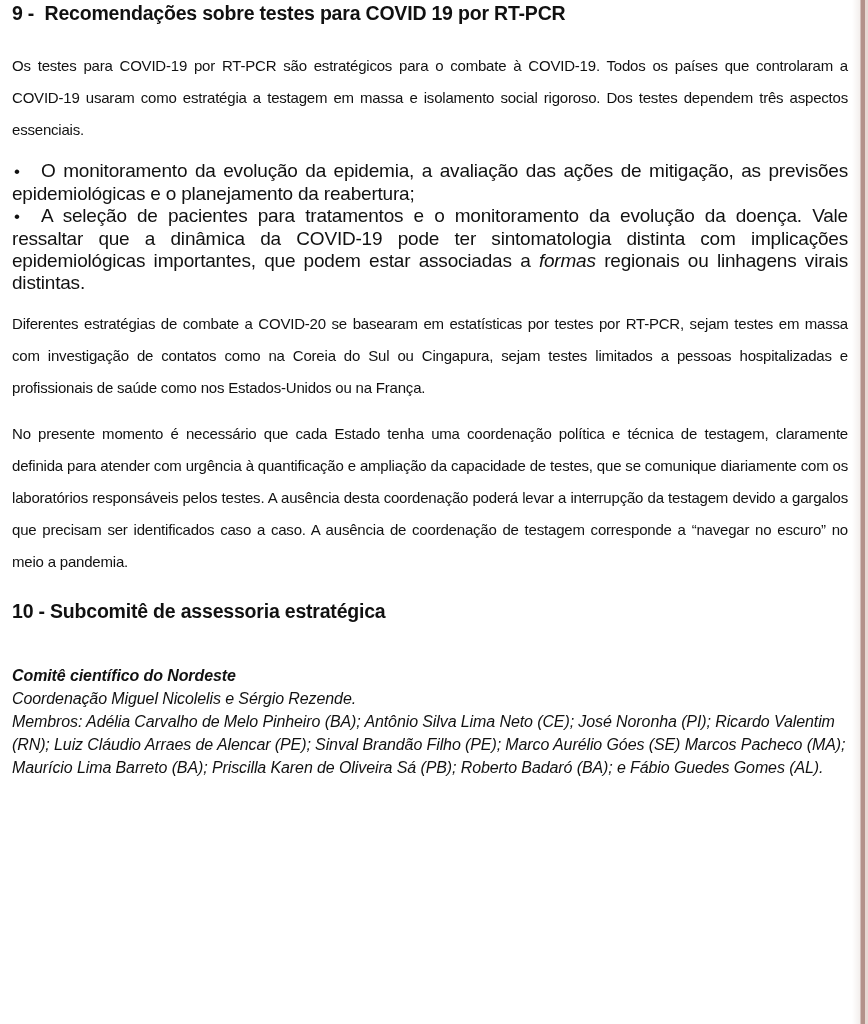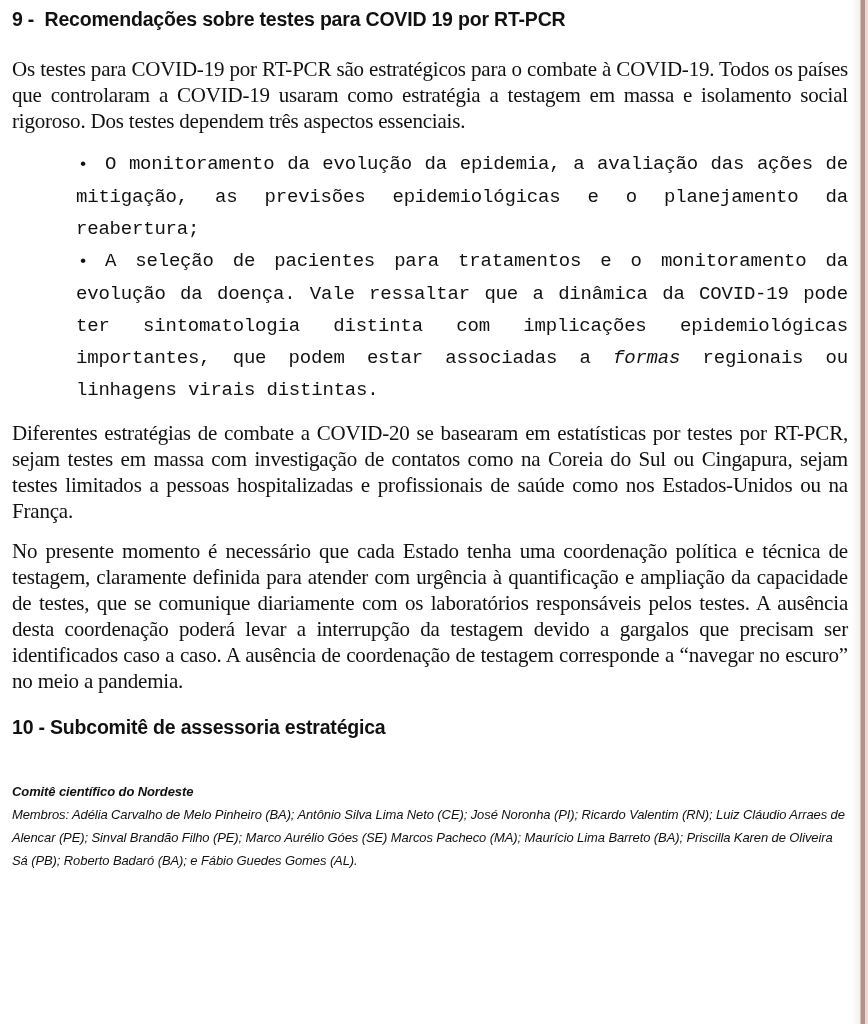--- a/index.html
+++ b/index.html
@@ -10,61 +10,57 @@
     min-height: 1024px;
     position: relative;
     font-family: "Liberation Sans", "DejaVu Sans", sans-serif;
     color: #111111;
     overflow: hidden;
   }
   .page {
     position: relative;
     margin-left: 12px;
     width: 836px;
-    padding-top: 6px;
   }
   .heading {
     font-size: 19.5px;
     font-weight: bold;
     line-height: 26px;
     white-space: pre-wrap;
     letter-spacing: -0.2px;
   }
   .heading-10 { margin-top: 20px; }
   .para {
-    font-size: 21px;
-    line-height: 26px;
+    font-size: 15px;
+    line-height: 32px;
     text-align: justify;
     letter-spacing: -0.2px;
-    font-family: Liberation Serif, serif;
   }
   .para-intro   { margin-top: 24px; }
   .para-strat   { margin-top: 14px; }
   .para-coord   { margin-top: 14px; }
   .para-subcom  { margin-top: 16px; }
   .bullet-list  { margin-top: 14px; }
   .bullet-item {
-    margin-left: 64px;
     font-size: 19px;
-    line-height: 32px;
+    line-height: 22px;
     text-align: justify;
     letter-spacing: -0.2px;
-    font-family: Liberation Mono, monospace;
   }
   .bullet-marker {
     display: inline-block;
     width: 29px;
     padding-left: 2px;
     font-size: 17px;
   }
   .italic-word { font-style: italic; }
   .footer {
     margin-top: 40px;
     font-style: italic;
-    font-size: 13px;
+    font-size: 16px;
     line-height: 23px;
     letter-spacing: -0.1px;
   }
   .footer-title { font-weight: bold; }
   
   .page-edge {
     position: absolute;
     top: 0; right: 0; bottom: 0;
     width: 16px;
     background: linear-gradient(
@@ -99,18 +95,19 @@
 
   <p class="para para-strat">Diferentes estratégias de combate a COVID-20 se basearam em estatísticas por testes por RT-PCR, sejam testes em massa com investigação de contatos como na Coreia do Sul ou Cingapura, sejam testes limitados a pessoas hospitalizadas e profissionais de saúde como nos Estados-Unidos ou na França.</p>
 
   <p class="para para-coord">No presente momento é necessário que cada Estado tenha uma coordenação política e técnica de testagem, claramente definida para atender com urgência à quantificação e ampliação da capacidade de testes, que se comunique diariamente com os laboratórios responsáveis pelos testes. A ausência desta coordenação poderá levar a interrupção da testagem devido a gargalos que precisam ser identificados caso a caso. A ausência de coordenação de testagem corresponde a “navegar no escuro” no meio a pandemia.</p>
 
   <div class="heading heading-10">10 - Subcomitê de assessoria estratégica</div>
 
 
   <div class="footer">
     <div class="footer-title">Comitê científico do Nordeste</div>
+    <div>Coordenação Miguel Nicolelis e Sérgio Rezende.</div>
     <div>Membros: Adélia Carvalho de Melo Pinheiro (BA); Antônio Silva Lima Neto (CE); José Noronha (PI); Ricardo Valentim (RN); Luiz Cláudio Arraes de Alencar (PE); Sinval Brandão Filho (PE); Marco Aurélio Góes (SE) Marcos Pacheco (MA); Maurício Lima Barreto (BA); Priscilla Karen de Oliveira Sá (PB); Roberto Badaró (BA); e Fábio Guedes Gomes (AL).</div>
   </div>
 
 </div>
 
 <div class="page-edge"></div>
 
 </body></html>

